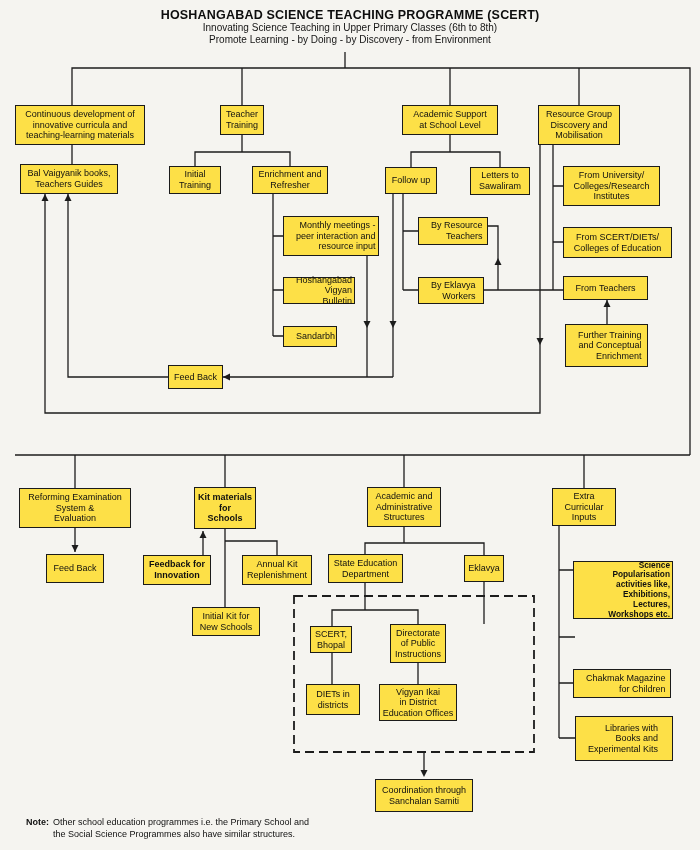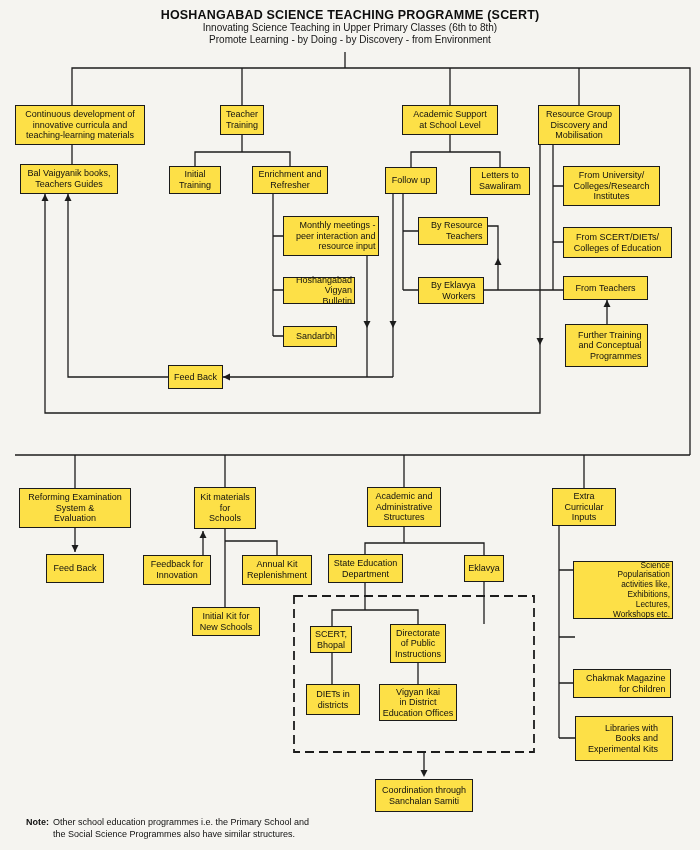--- a/index.html
+++ b/index.html
@@ -6,21 +6,21 @@
   body{background:#e8e8e4;font-family:"Liberation Sans","DejaVu Sans",sans-serif;}
   #page{position:relative;width:700px;height:850px;background:#f5f4f0;overflow:hidden;color:#111;}
   #wires{position:absolute;left:0;top:0;width:700px;height:850px;}
   .hdr{position:absolute;left:0;top:0;width:700px;text-align:center;}
   .hdr .t{font-size:12.5px;font-weight:bold;letter-spacing:.2px;padding-top:8px;color:#0d0d0d;}
   .hdr .s{font-size:10px;line-height:12px;color:#151515;}
   .box{position:absolute;box-sizing:border-box;border:1.3px solid #1b1b1b;background:#fde047;
        display:flex;align-items:center;justify-content:center;text-align:center;
        font-size:9px;line-height:1.18;white-space:pre-line;padding:1px 2px;color:#101010;}
   .left{justify-content:flex-start;text-align:right;padding-left:12px;}
-  .bold{font-weight:normal;}
+  .bold{font-weight:bold;}
   .small{font-size:8.3px;margin-top:20px;}
   .note{position:absolute;left:26px;top:816px;font-size:9px;line-height:12px;display:flex;gap:4px;color:#101010;}
   .note .lbl{font-weight:bold;}
   .note .txt{white-space:pre-line;}
 </style>
 </head>
 <body>
 
 <div id="page">
 
@@ -112,21 +112,21 @@
   <div class="box left" style="left:418px;top:277px;width:66px;height:27px">By Eklavya
 Workers</div>
   <div class="box" style="left:563px;top:166px;width:97px;height:40px">From University/
 Colleges/Research
 Institutes</div>
   <div class="box" style="left:563px;top:227px;width:109px;height:31px">From SCERT/DIETs/
 Colleges of Education</div>
   <div class="box" style="left:563px;top:276px;width:85px;height:24px">From Teachers</div>
   <div class="box left" style="left:565px;top:324px;width:83px;height:43px">Further Training
 and Conceptual
-Programmes</div>
+Enrichment</div>
   <div class="box" style="left:168px;top:365px;width:55px;height:24px">Feed Back</div>
 
   <div class="box" style="left:19px;top:488px;width:112px;height:40px">Reforming Examination
 System &amp;
 Evaluation</div>
   <div class="box" style="left:46px;top:554px;width:58px;height:29px">Feed Back</div>
   <div class="box bold" style="left:194px;top:487px;width:62px;height:42px">Kit materials
 for
 Schools</div>
   <div class="box bold" style="left:143px;top:555px;width:68px;height:30px">Feedback for

